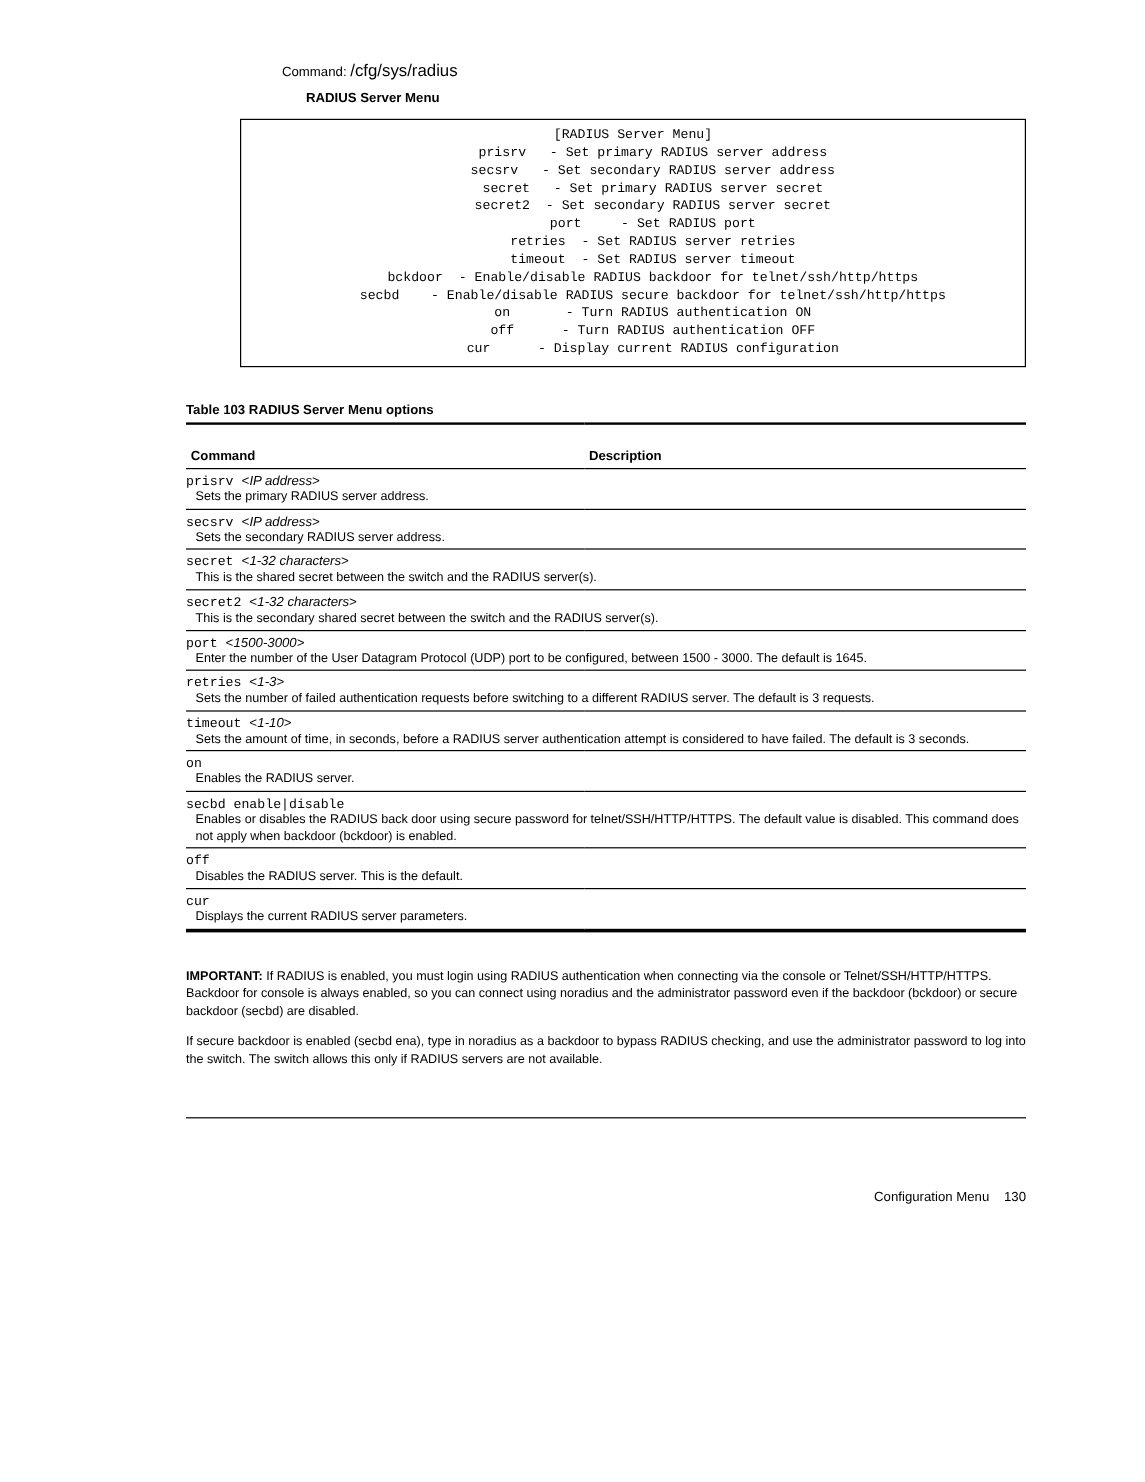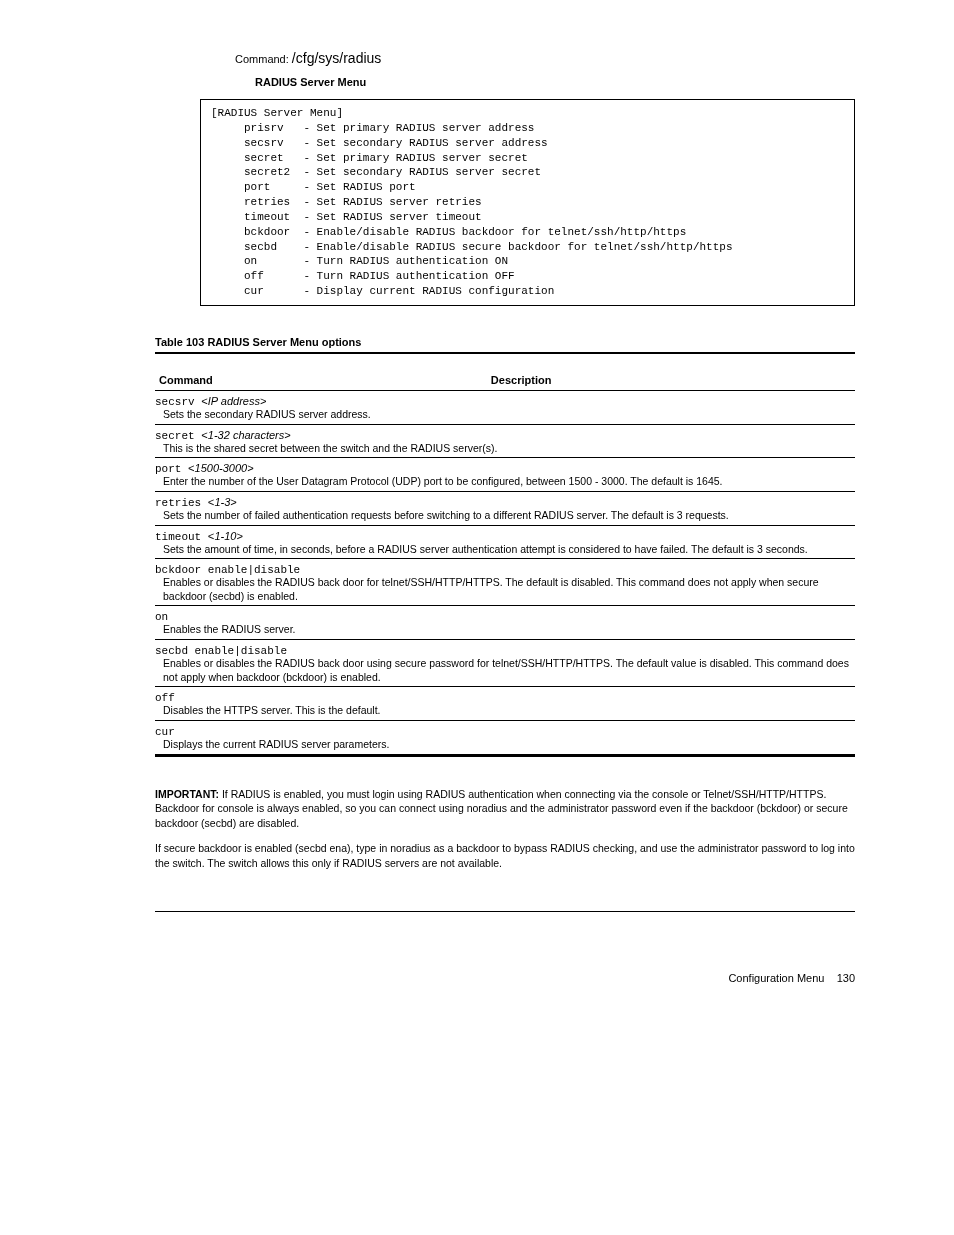--- a/index.html
+++ b/index.html
@@ -27,20 +27,21 @@
     }
     .menu-box {
       border: 1px solid #000;
       padding: 6px 10px;
       margin-left: 45px;
       font-family: "Courier New", monospace;
       font-size: 11px;
       line-height: 1.35;
       white-space: pre;
       margin-bottom: 30px;
+      text-align: center;
     }
     .table-wrap {
       margin-top: 15px;
     }
     .table-title {
       font-weight: bold;
       font-size: 11px;
       margin-bottom: 4px;
     }
     .thick-line {
@@ -111,70 +112,76 @@
   <table class="cmdtable">
     <thead>
       <tr class="thick-top header-sep">
         <th>Command</th>
         <th>Description</th>
       </tr>
     </thead>
     <tbody id="tbody">
         <tr class="row-sep">
           <td colspan="2">
+            <div><span class="cmd">prisrv &lt;</span><span class="arg">IP address</span><span class="cmd">&gt;</span></div>
+            <div class="desc">Sets the primary RADIUS server address.</div>
+          </td>
+        </tr>
+        <tr class="row-sep">
+          <td colspan="2">
             <div><span class="cmd">secsrv &lt;</span><span class="arg">IP address</span><span class="cmd">&gt;</span></div>
             <div class="desc">Sets the secondary RADIUS server address.</div>
           </td>
         </tr>
         <tr class="row-sep">
           <td colspan="2">
             <div><span class="cmd">secret &lt;</span><span class="arg">1-32 characters</span><span class="cmd">&gt;</span></div>
             <div class="desc">This is the shared secret between the switch and the RADIUS server(s).</div>
           </td>
         </tr>
         <tr class="row-sep">
           <td colspan="2">
+            <div><span class="cmd">secret2 &lt;</span><span class="arg">1-32 characters</span><span class="cmd">&gt;</span></div>
+            <div class="desc">This is the secondary shared secret between the switch and the RADIUS server(s).</div>
+          </td>
+        </tr>
+        <tr class="row-sep">
+          <td colspan="2">
             <div><span class="cmd">port &lt;</span><span class="arg">1500-3000</span><span class="cmd">&gt;</span></div>
             <div class="desc">Enter the number of the User Datagram Protocol (UDP) port to be configured, between 1500 - 3000. The default is 1645.</div>
           </td>
         </tr>
         <tr class="row-sep">
           <td colspan="2">
             <div><span class="cmd">retries &lt;</span><span class="arg">1-3</span><span class="cmd">&gt;</span></div>
             <div class="desc">Sets the number of failed authentication requests before switching to a different RADIUS server. The default is 3 requests.</div>
           </td>
         </tr>
         <tr class="row-sep">
           <td colspan="2">
             <div><span class="cmd">timeout &lt;</span><span class="arg">1-10</span><span class="cmd">&gt;</span></div>
             <div class="desc">Sets the amount of time, in seconds, before a RADIUS server authentication attempt is considered to have failed. The default is 3 seconds.</div>
           </td>
         </tr>
         <tr class="row-sep">
           <td colspan="2">
-            <div><span class="cmd">bckdoor enable|disable</span></div>
-            <div class="desc">Enables or disables the RADIUS back door for telnet/SSH/HTTP/HTTPS. The default is disabled. This command does not apply when secure backdoor (secbd) is enabled.</div>
-          </td>
-        </tr>
-        <tr class="row-sep">
-          <td colspan="2">
             <div><span class="cmd">on</span></div>
             <div class="desc">Enables the RADIUS server.</div>
           </td>
         </tr>
         <tr class="row-sep">
           <td colspan="2">
             <div><span class="cmd">secbd enable|disable</span></div>
             <div class="desc">Enables or disables the RADIUS back door using secure password for telnet/SSH/HTTP/HTTPS. The default value is disabled. This command does not apply when backdoor (bckdoor) is enabled.</div>
           </td>
         </tr>
         <tr class="row-sep">
           <td colspan="2">
             <div><span class="cmd">off</span></div>
-            <div class="desc">Disables the HTTPS server. This is the default.</div>
+            <div class="desc">Disables the RADIUS server. This is the default.</div>
           </td>
         </tr>
         <tr class="row-sep">
           <td colspan="2">
             <div><span class="cmd">cur</span></div>
             <div class="desc">Displays the current RADIUS server parameters.</div>
           </td>
         </tr>
       </tbody>
   </table>

